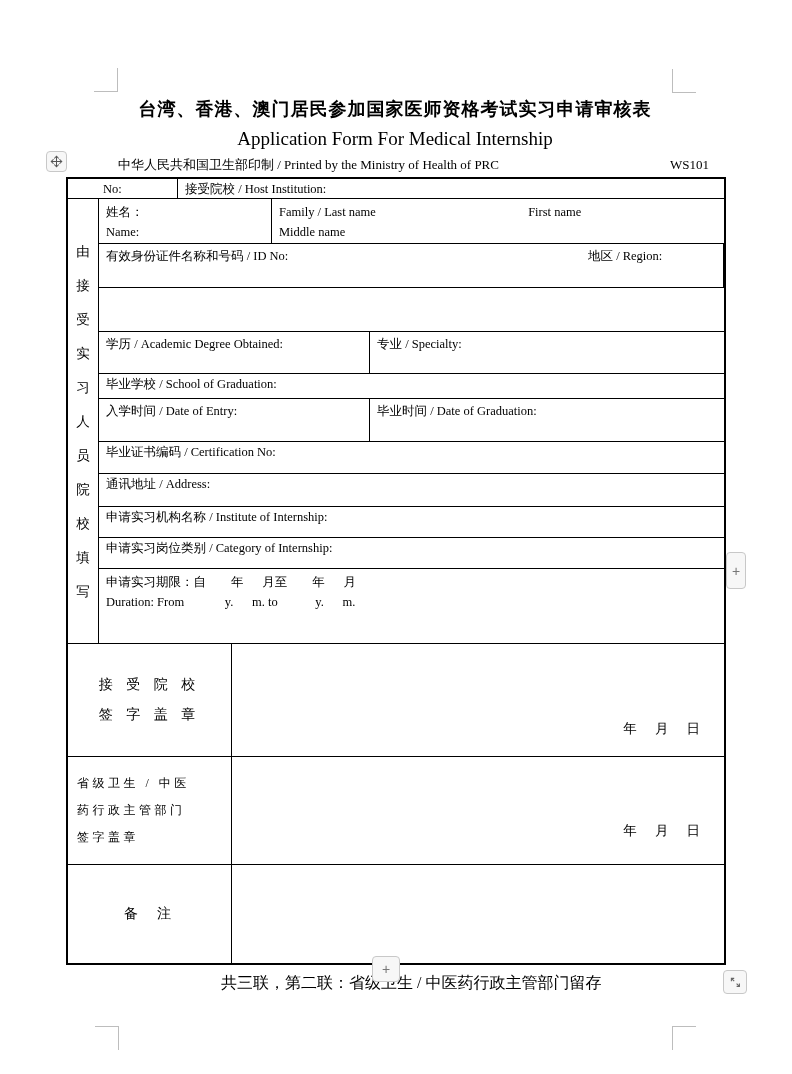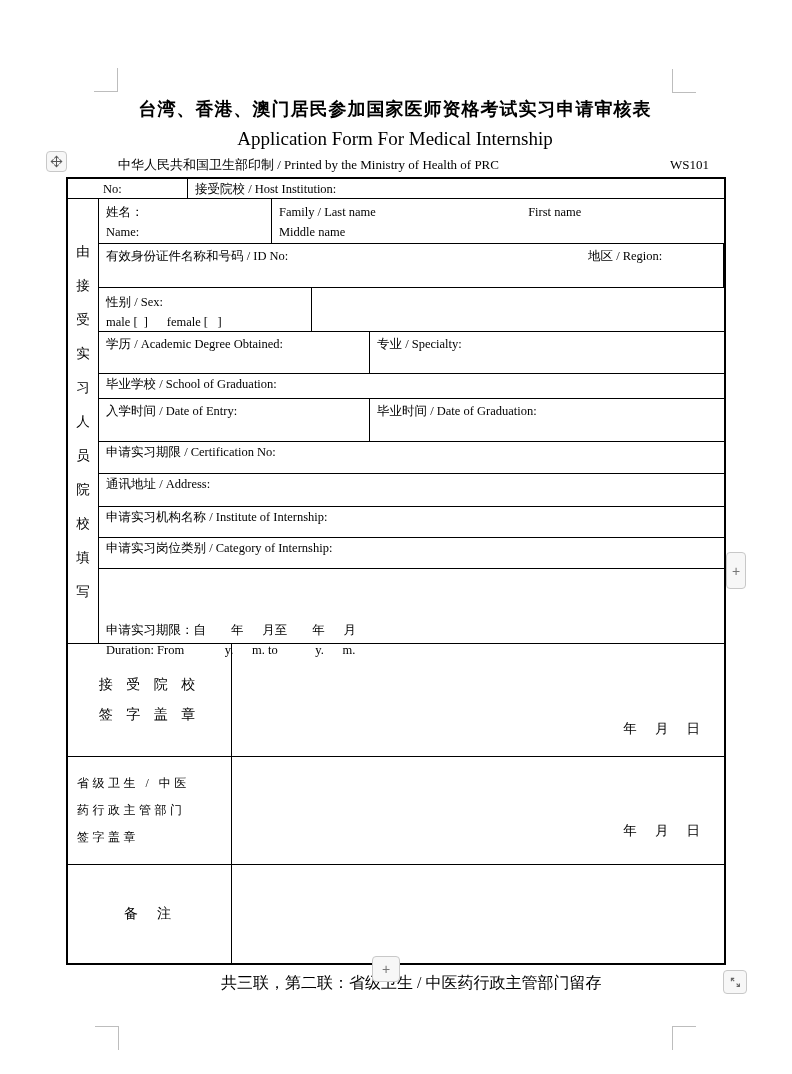--- a/index.html
+++ b/index.html
@@ -47,21 +47,21 @@
   .r-no       { height:20px; }
   .r-no .cell { line-height:16px; }
   
   .midband    { height:445px; }
   .sidecol {
     width:31px; border-right:1px solid #000; display:flex; flex-direction:column;
     align-items:center; justify-content:space-between; padding:44px 0 42px 0;
     font-size:13.5px; flex:none;
   }
   .midrows  { flex:1; display:flex; flex-direction:column; }
-  .midrows .row:last-child { border-bottom:none;margin-top:48px; }
+  .midrows .row:last-child { border-bottom:none; }
   .midband  { border-bottom:1px solid #000; }
   
   .signlabel { width:164px; flex:none; border-right:1px solid #000; display:flex;
                flex-direction:column; justify-content:center; }
   .sign-host .signlabel { align-items:center; font-size:14px; letter-spacing:5px; line-height:30px; }
   .sign-gov  .signlabel { padding-left:9px; font-size:12px; letter-spacing:3.5px; line-height:27px; }
   .signbody  { position:relative; flex:1; }
   .signdate  { position:absolute; right:22px; font-size:13.5px; white-space:pre; letter-spacing:2px; }
   .sign-host { height:113px; }
   .sign-gov  { height:108px; }
@@ -114,21 +114,21 @@
           <polyline points="5.5,9 5.5,5.5 9,5.5"></polyline>
         <line x1="12" y1="12" x2="15.5" y2="15.5"></line>
           <polyline points="15.5,12 15.5,15.5 12,15.5"></polyline>
       </svg>
     </span>
   </div>
 
   <div class="ftable">
 
     <div class="row r-no">
-      <div class="cell rb" style="width:120px;padding-left:35px;">
+      <div class="cell rb" style="width:110px;padding-left:35px;">
         <span>No:</span>
       </div>
       <div class="cell grow">
         <span>接受院校 / Host Institution:</span>
       </div>
     </div>
 
     <div class="row midband">
       <div class="sidecol">
         <span>由</span>
@@ -162,24 +162,20 @@
         <div class="row" style="height:44px;">
           <div class="cell grow" style="padding-top:4px;">
             <span>有效身份证件名称和号码 / ID No:</span>
           </div>
           <div class="cell rb" style="width:143px;padding-top:4px;">
             <span>地区 / Region:</span>
           </div>
         </div>
 
         <div class="row" style="height:44px;">
-          <div class="cell rb l20" style="width:213px;padding-top:4px;">
-            <div>性别 / Sex:</div>
-            <div class="pre">male [  ]      female [   ]</div>
-          </div>
           <div class="cell grow l20 pre" style="padding-top:4px;">
             
             
           </div>
         </div>
 
         <div class="row" style="height:42px;">
           <div class="cell rb" style="width:271px;padding-top:4px;">
             <span>学历 / Academic Degree Obtained:</span>
           </div>
@@ -198,21 +194,21 @@
           <div class="cell rb" style="width:271px;padding-top:4px;">
             <span>入学时间 / Date of Entry:</span>
           </div>
           <div class="cell grow" style="padding-top:4px;">
             <span>毕业时间 / Date of Graduation:</span>
           </div>
         </div>
 
         <div class="row" style="height:32px;">
           <div class="cell grow">
-            <span>申请实习期限 / Certification No:</span>
+            <span>毕业证书编码 / Certification No:</span>
           </div>
         </div>
 
         <div class="row" style="height:33px;">
           <div class="cell grow">
             <span>通讯地址 / Address:</span>
           </div>
         </div>
 
 

